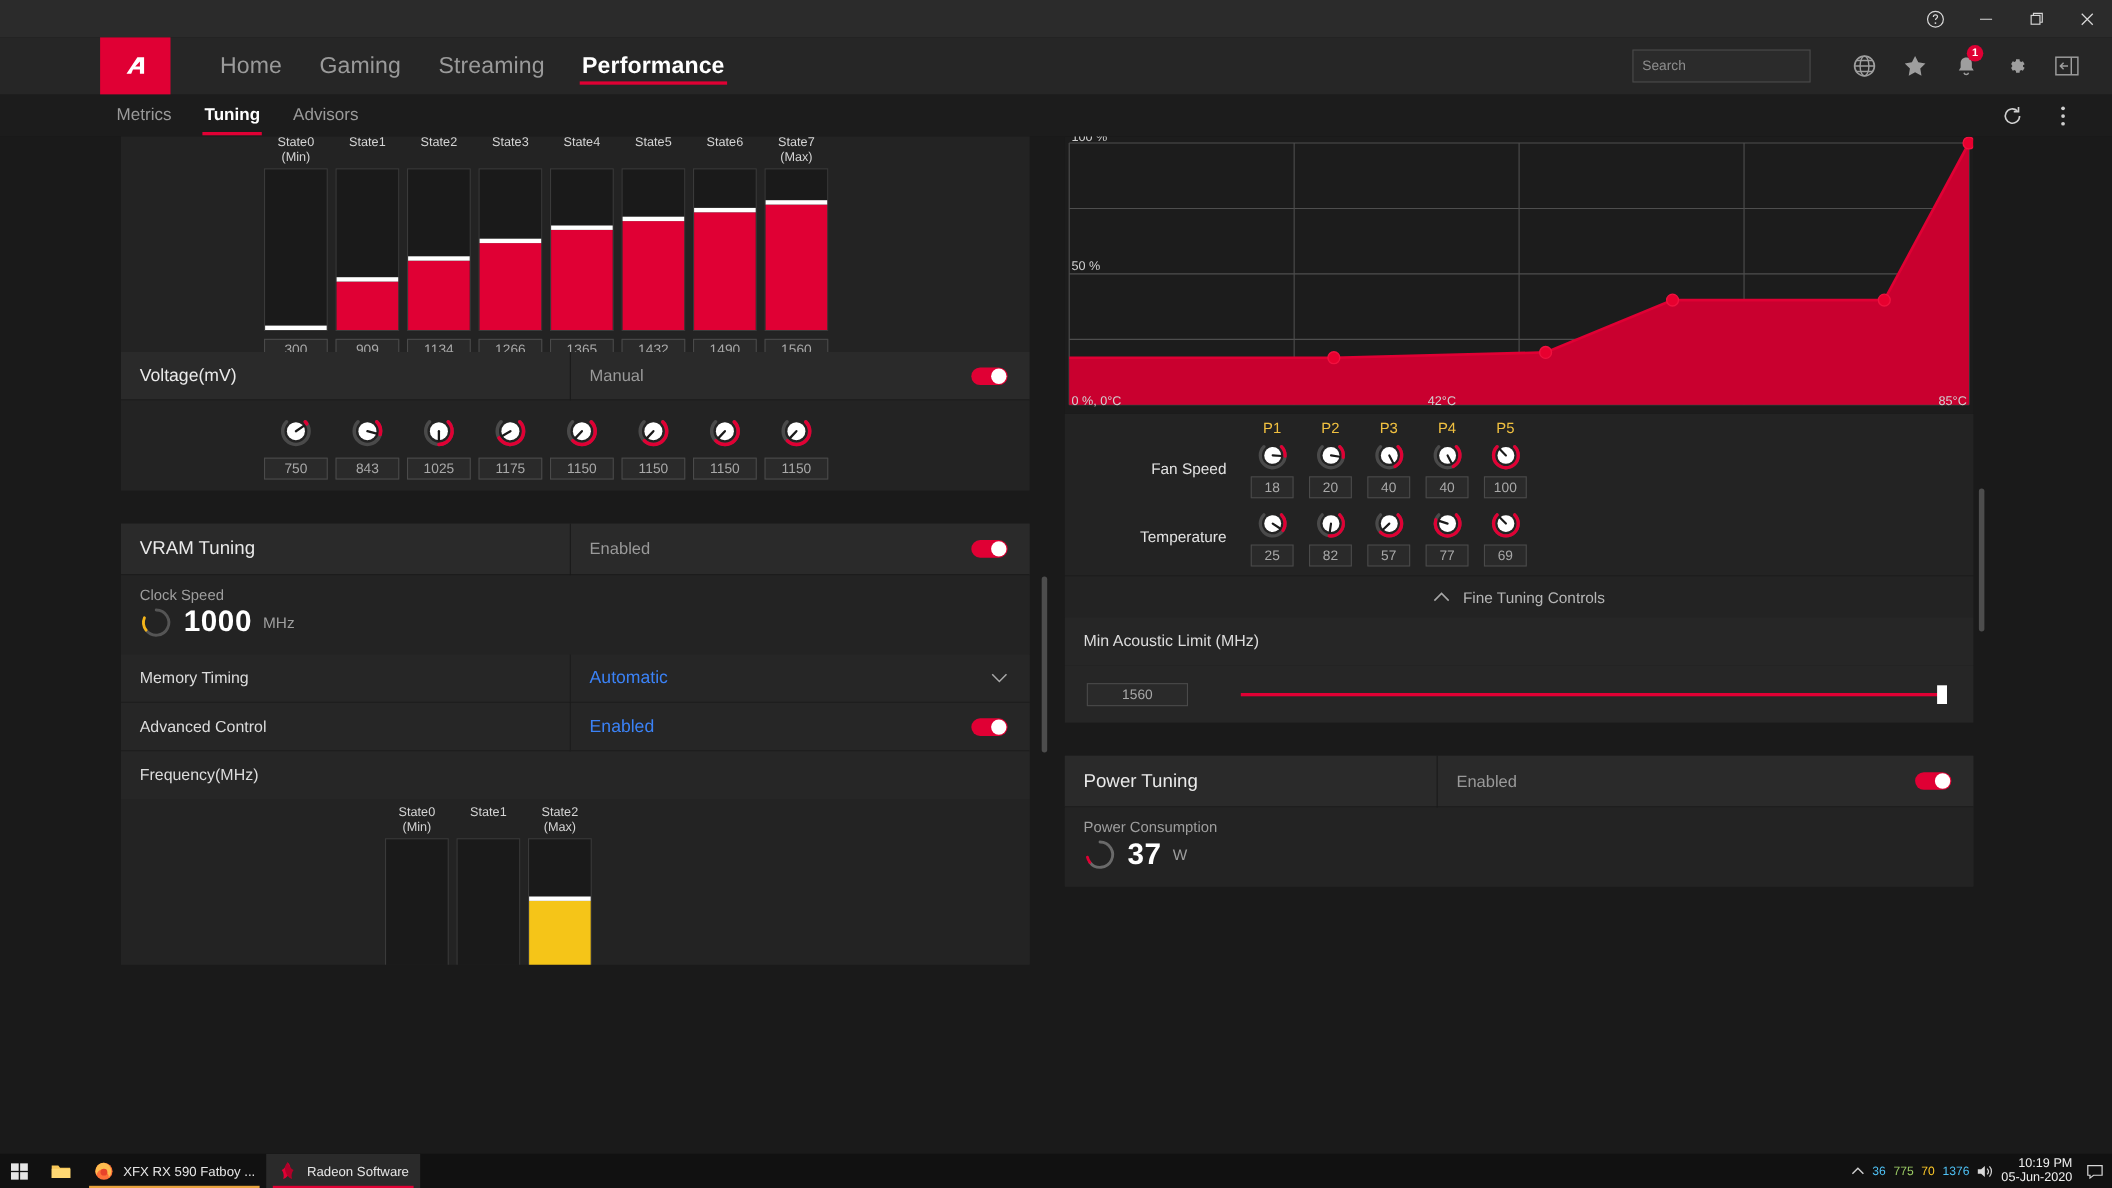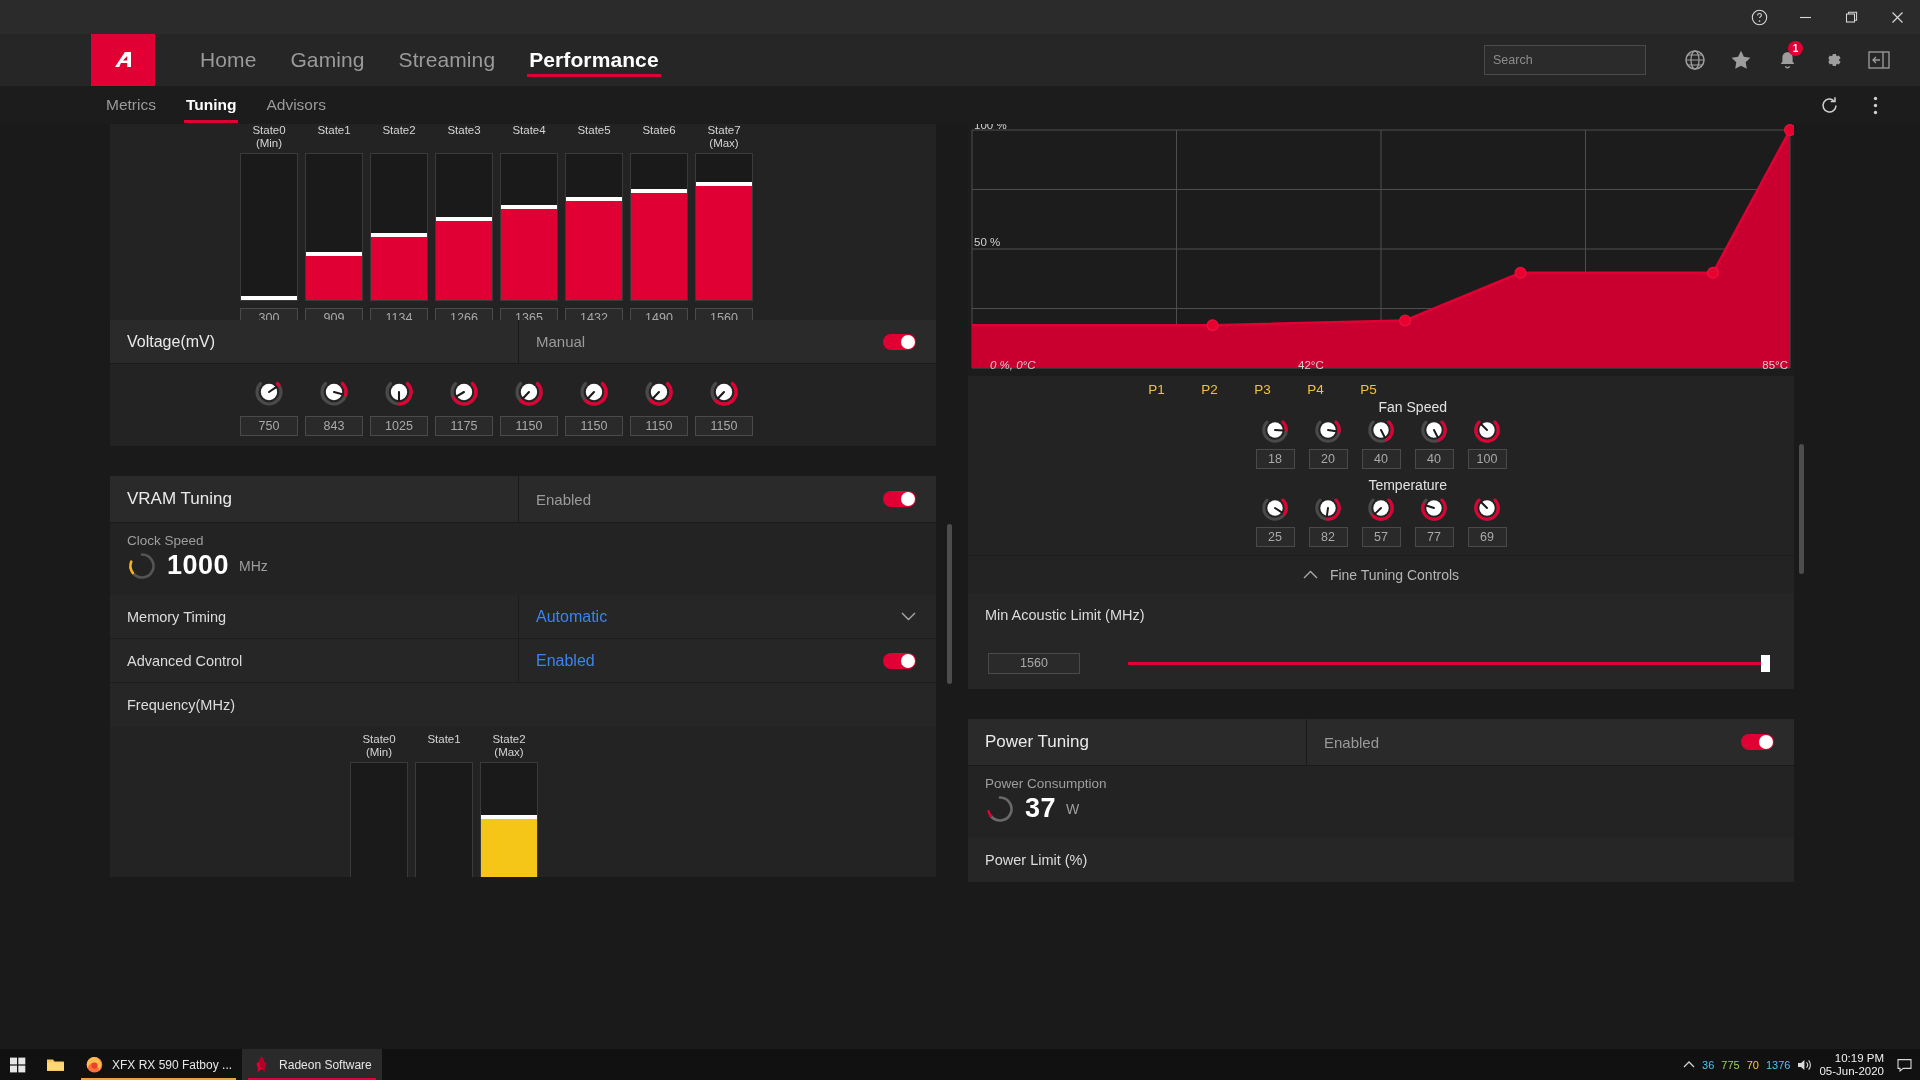--- a/index.html
+++ b/index.html
@@ -153,21 +153,21 @@
   .bigval .unit { font-size: 14px; color: #9e9e9e; }
 
   
   .fanchart { position: relative; width: 826px; height: 252px; background: #1c1c1c; overflow: hidden; }
   .fanchart .axlbl { position: absolute; font-size: 11.5px; color: #d0d0d0; }
 
   
   .pstate { background: #232323; padding: 6px 0 8px 0; }
   .p-head { display: flex; padding-left: 162px; }
   .p-head .ph { width: 53px; margin-right: 0; text-align: center; font-size: 13.5px; color: #f0c040; }
-  .p-line { display: flex; align-items: center; padding-left: 0; margin-top: 2px; flex-direction: column; }
+  .p-line { display: flex; align-items: center; padding-left: 0; margin-top: 2px; }
   .p-rowlbl { width: 162px; text-align: right; padding-right: 15px; font-size: 14px; color: #e2e2e2; }
   .p-cell { width: 53px; display: flex; flex-direction: column; align-items: center; }
   .p-val {
     width: 39px; height: 20px; border: 1px solid #4a4a4a; background: #2a2a2a;
     color: #a9a9a9; font-size: 12.5px; display: flex; align-items: center;
     justify-content: center; margin-top: 4px;
   }
 
   .fine {
     height: 38px; background: #232323; display: flex; align-items: center;
@@ -582,21 +582,21 @@
             <polygon points="4.0,201.2 244.6,201.2 437.1,196.4 552.5,148.8 745.0,148.8 822.0,6.0 822.0,244.0 4.0,244.0" fill="#c9002f"></polygon>
             <polyline points="4.0,201.2 244.6,201.2 437.1,196.4 552.5,148.8 745.0,148.8 822.0,6.0 " fill="none" stroke="#e00034" stroke-width="2.4"></polyline>
             <circle cx="244.6" cy="201.2" r="5.4" fill="#e8002f" stroke="#f0113f" stroke-width="1.2"></circle>
             <circle cx="437.1" cy="196.4" r="5.4" fill="#e8002f" stroke="#f0113f" stroke-width="1.2"></circle>
             <circle cx="552.5" cy="148.8" r="5.4" fill="#e8002f" stroke="#f0113f" stroke-width="1.2"></circle>
             <circle cx="745.0" cy="148.8" r="5.4" fill="#e8002f" stroke="#f0113f" stroke-width="1.2"></circle>
             <circle cx="822.0" cy="6.0" r="5.4" fill="#e8002f" stroke="#f0113f" stroke-width="1.2"></circle>
           </svg>
         <span class="axlbl" style="left:6px;top:-5px;">100 %</span>
         <span class="axlbl" style="left:6px;top:112px;">50 %</span>
-        <span class="axlbl" style="left:22px;bottom:5px;font-style:italic;">0 %, 0°C</span>
+        <span class="axlbl" style="left:6px;bottom:5px;">0 %, 0°C</span>
         <span class="axlbl" style="left:330px;bottom:5px;">42°C</span>
         <span class="axlbl" style="right:6px;bottom:5px;text-align:right;">85°C</span>
       </div>
 
       <div class="pstate">
         <div class="p-head" id="p-heads">
             <div class="ph">P1</div>
             <div class="ph">P2</div>
             <div class="ph">P3</div>
             <div class="ph">P4</div>
@@ -736,23 +736,20 @@
           <div class="cap">Power Consumption</div>
           <div class="line">
             <svg width="30" height="30" viewBox="0 0 30 30">
               <path d="M15 3.5a11.5 11.5 0 11-9.2 18.4" fill="none" stroke="#6a6a6a" stroke-width="2.6" stroke-linecap="round"></path>
               <path d="M5.8 21.9a11.5 11.5 0 01-2.2-4.6" fill="none" stroke="#e00034" stroke-width="2.6" stroke-linecap="round"></path>
             </svg>
             <span class="num">37</span>
             <span class="unit">W</span>
           </div>
         </div>
-        <div class="row" style="border-bottom:none;">
-          <div class="lbl" style="border-right:none;flex:1;">Power Limit (%)</div>
-        </div>
       </div>
 
       <div class="vscroll" style="right:-10px;top:320px;height:130px;"></div>
     </div>
   </div>
 
   <div class="taskbar">
     <div class="tb-item">
       <svg width="16" height="16" viewBox="0 0 16 16">
           <rect x="0" y="0.6" width="7" height="6.8" fill="#e6e6e6"></rect>

